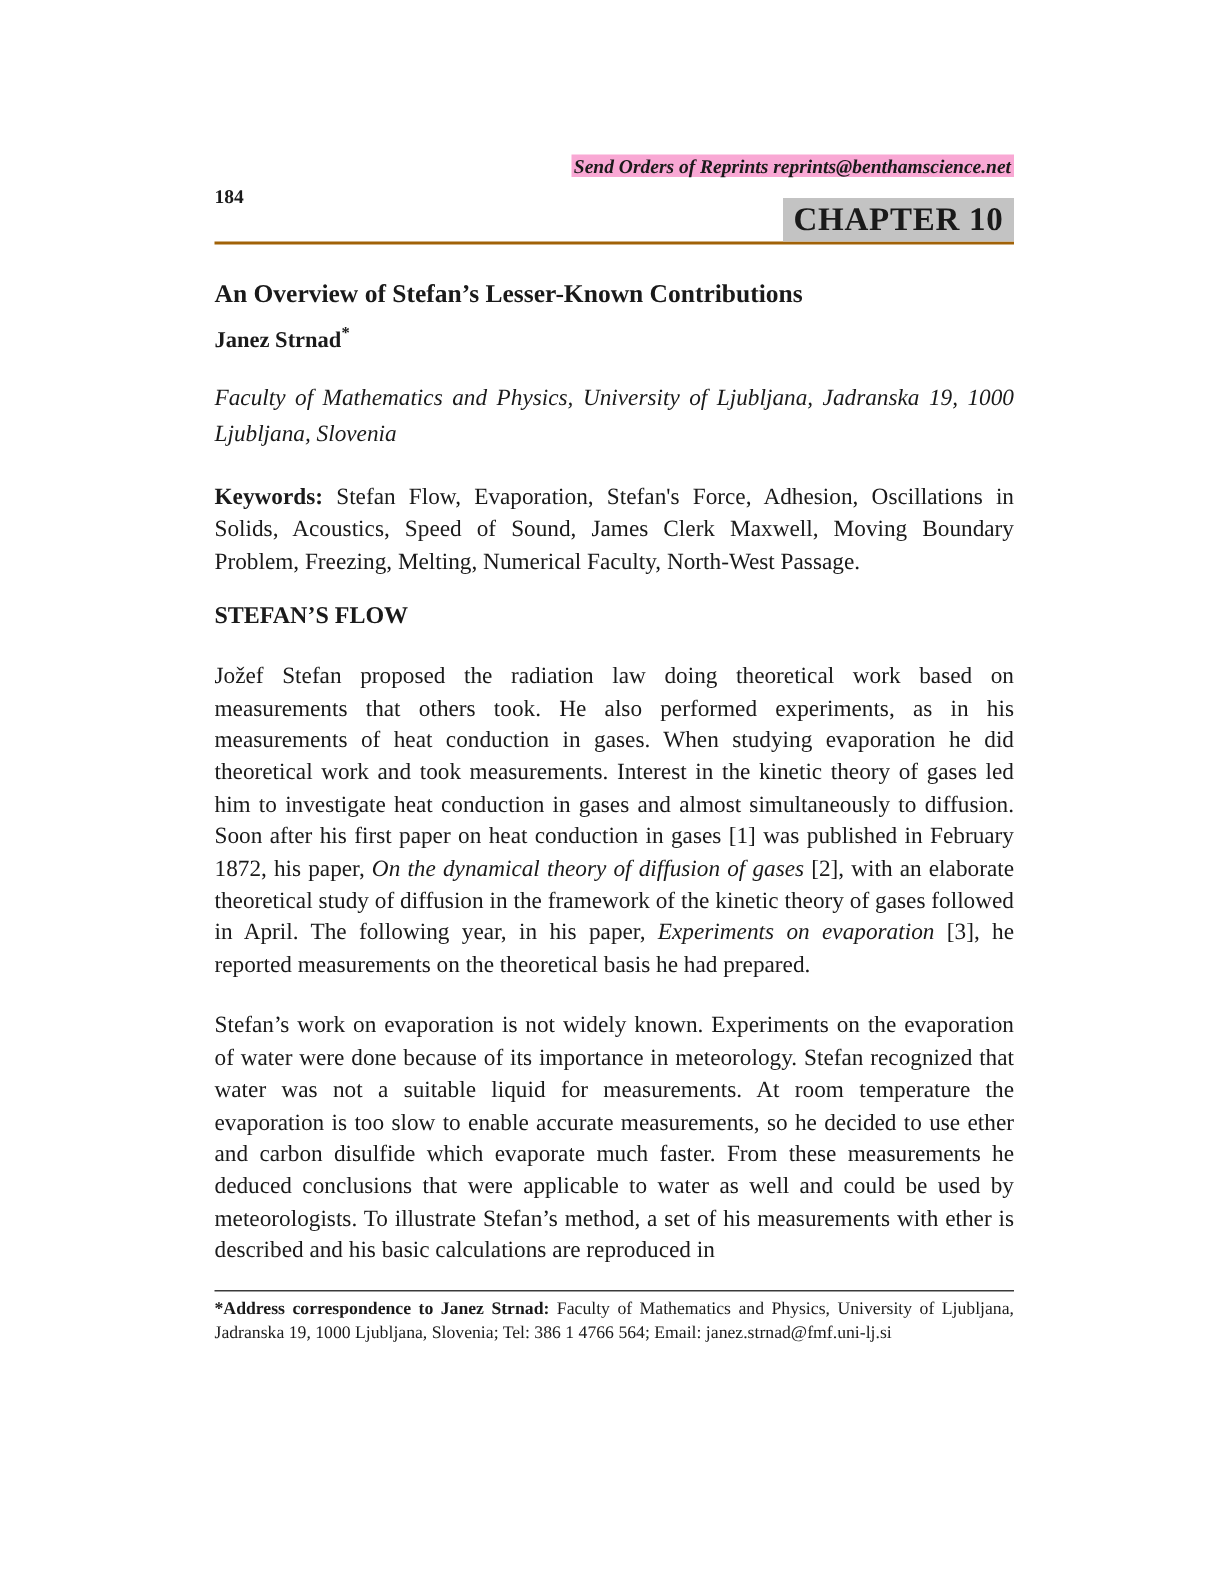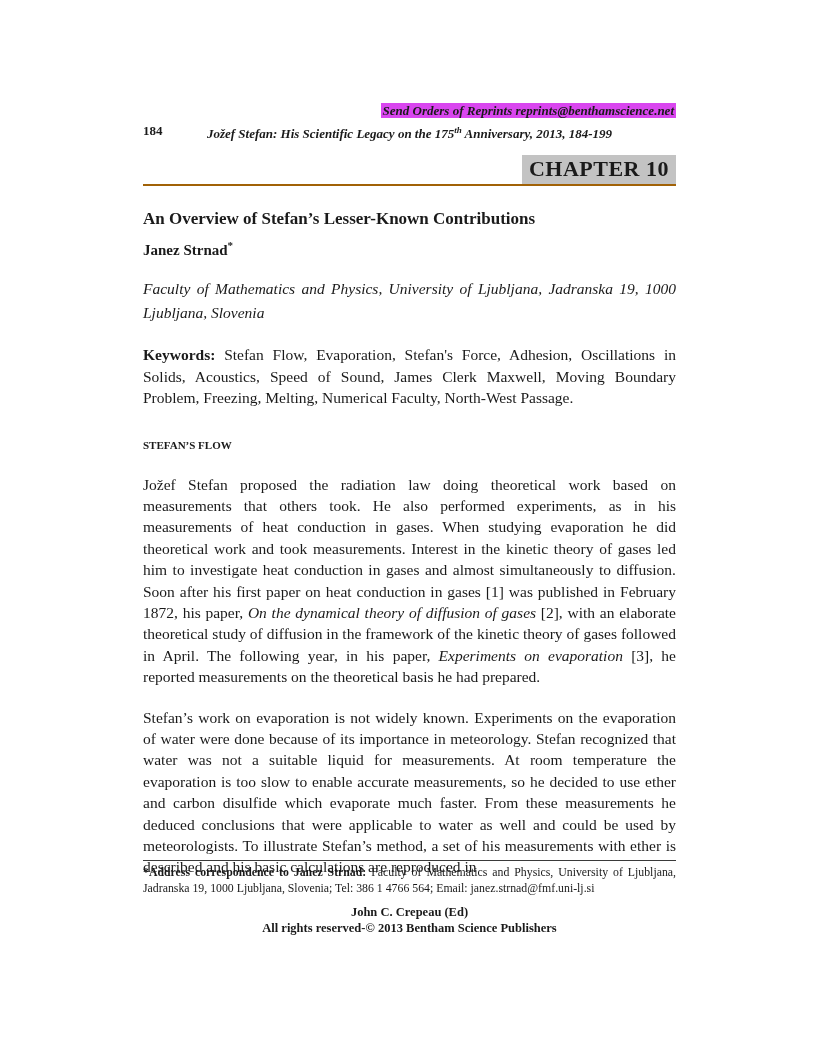--- a/index.html
+++ b/index.html
@@ -20,21 +20,21 @@
     width: 533px;
   }
   
   .hdr-line1 {
     padding-top: 103px;
     text-align: right;
     font-size: 13px;
     line-height: 16px;
   }
   .hl {
-    background: #d946ef;
+    background: #f9a8d4;
     font-weight: bold;
     font-style: italic;
     padding: 0 2px;
   }
   .hdr-line2 {
     position: relative;
     margin-top: 3px;
     font-size: 13px;
     line-height: 17px;
     text-align: center;
@@ -85,22 +85,22 @@
   }
   
   .keywords, .para {
     margin-top: 19px;
     font-size: 15.5px;
     line-height: 21.4px;
     text-align: justify;
   }
   .keywords b, .section-heading { font-weight: bold; }
   .section-heading {
-    margin-top: 26px;
-    font-size: 11px;
+    margin-top: 16px;
+    font-size: 16px;
     line-height: 20px;
   }
   .it { font-style: italic; }
   
   .foot-block {
     position: absolute;
     left: 143px;
     top: 860px;
     width: 533px;
   }
@@ -127,21 +127,20 @@
 
 <div class="page">
   <div class="content">
 
     <div class="hdr-line1">
       <span class="hl">Send Orders of Reprints reprints@benthamscience.net</span>
     </div>
 
     <div class="hdr-line2">
       <span class="page-num">184</span>
-      <span class="running-title"><span>Jožef Stefan: His Scientific Legacy on the 175</span><sup>th</sup><span> Anniversary, 2013, 184-199</span></span>
     </div>
 
     <div class="chapter-row">
       <span class="chapter-box">CHAPTER 10</span>
     </div>
 
     <h1 class="article-title">An Overview of Stefan’s Lesser-Known Contributions</h1>
 
     <div class="author-line">
       <span>Janez Strnad</span><sup>*</sup>
@@ -159,18 +158,14 @@
 
     <p class="para"><span>Stefan’s work on evaporation is not widely known. Experiments on the evaporation of water were done because of its importance in meteorology. Stefan recognized that water was not a suitable liquid for measurements. At room temperature the evaporation is too slow to enable accurate measurements, so he decided to use ether and carbon disulfide which evaporate much faster. From these measurements he deduced conclusions that were applicable to water as well and could be used by meteorologists. To illustrate Stefan’s method, a set of his measurements with ether is described and his basic calculations are reproduced in</span></p>
 
   </div>
 
   <div class="foot-block">
     <div class="foot-rule"></div>
     <div class="footnote">
       <b>*Address correspondence to Janez Strnad:</b><span> Faculty of Mathematics and Physics, University of Ljubljana, Jadranska 19, 1000 Ljubljana, Slovenia; Tel: 386 1 4766 564; Email: janez.strnad@fmf.uni-lj.si</span>
     </div>
-    <div class="publisher">
-      <div>John C. Crepeau (Ed)</div>
-      <div>All rights reserved-© 2013 Bentham Science Publishers</div>
-    </div>
   </div>
 </div>
 
 </body></html>

